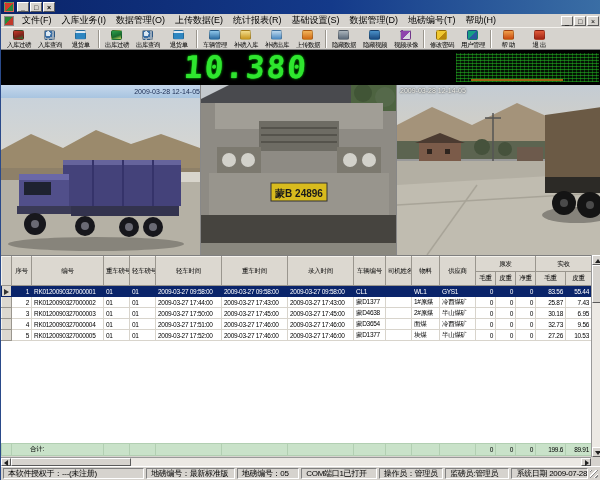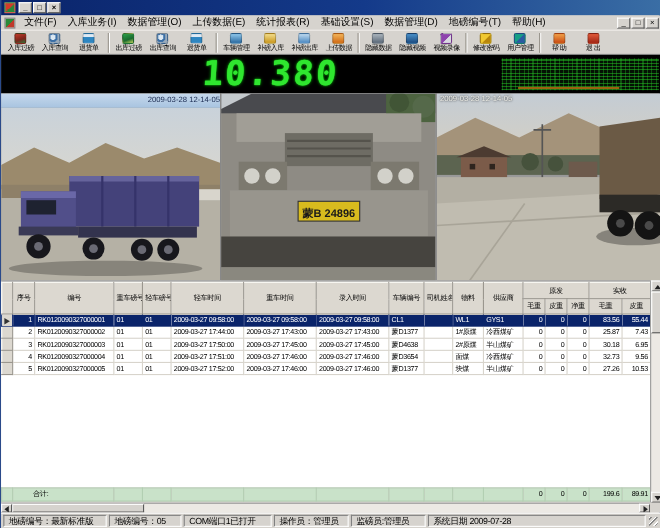--- a/index.html
+++ b/index.html
@@ -553,20 +553,21 @@
   </div>
   <div class="hscroll">
     <div class="hbtn lt"></div>
     <div class="hthumb"></div>
     <div class="hspacer"></div>
     <div class="hbtn rt"></div>
   </div>
   <div class="scorner"></div>
 
   <div class="statusbar">
+    <span class="spanel sp0">本软件授权于：---(未注册)</span>
     <span class="spanel sp1">地磅编号：最新标准版</span>
     <span class="spanel sp2">地磅编号：05</span>
     <span class="spanel sp3">COM端口1已打开</span>
     <span class="spanel sp4">操作员：管理员</span>
     <span class="spanel sp5">监磅员:管理员</span>
     <span class="spanel sp6">系统日期 2009-07-28</span>
     <span class="grip"></span>
   </div>
 
 </div>

